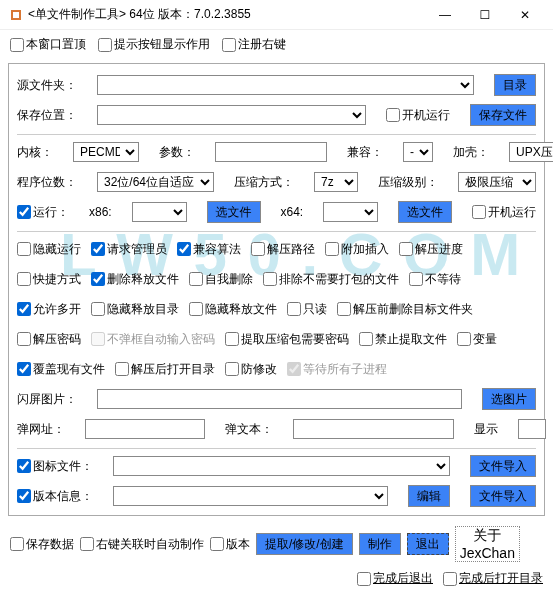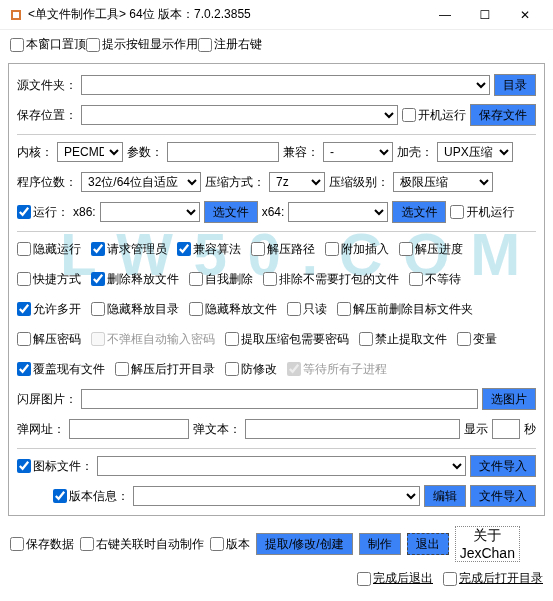--- a/index.html
+++ b/index.html
@@ -1,24 +1,24 @@
 <!DOCTYPE html>
 <html><head>
 <meta charset="utf-8">
 <style>
 * { box-sizing: border-box; margin: 0; padding: 0; }
 body { font-family: "Microsoft YaHei", sans-serif; font-size: 12px; background: #fff; width: 553px; }
 .titlebar { display: flex; align-items: center; height: 30px; padding: 0 8px; border-bottom: 1px solid #eee; }
 .titlebar .icon { width: 16px; height: 16px; margin-right: 4px; display: inline-flex; align-items: center; justify-content: center; }
 .titlebar .title { flex: 1; font-size: 12px; }
 .titlebar .winbtn { width: 40px; text-align: center; cursor: pointer; }
-.toprow { padding: 6px 10px; display: flex; }
+.toprow { padding: 6px 10px; display: flex; gap: 12px; }
 .mainbox { border: 1px solid #aaa; margin: 4px 8px; padding: 10px 8px 8px; }
-.row { display: flex; align-items: center; gap: 4px; margin-bottom: 8px; min-height: 22px; }
-.row:last-child { margin-bottom: 0; margin-left: 36px; }
+.row { display: flex; align-items: center; gap: 20px; margin-bottom: 8px; min-height: 22px; }
+.row:last-child { margin-bottom: 0; }
 .lbl { white-space: nowrap; }
 select, input[type=text] { border: 1px solid #888; height: 20px; font-size: 12px; padding: 0 2px; background: #fff; }
 select { background: #fff; }
 .w-long { flex: 1; }
 button { border: 1px solid #888; background: #3b82f6; height: 22px; font-size: 12px; padding: 0 8px; cursor: pointer; white-space: nowrap; }
 .sep { border-top: 1px solid #ccc; margin: 6px 0; }
 input[type=checkbox] { width: 14px; height: 14px; accent-color: #0066d6; }
 .chk { display: inline-flex; align-items: center; gap: 2px; white-space: nowrap; }
 .bottomrow { padding: 6px 10px; display: flex; align-items: center; gap: 6px; flex-wrap: wrap; }
 .bottomrow2 { padding: 2px 10px 8px; display: flex; align-items: center; gap: 10px; justify-content: flex-end; text-decoration: underline; }

